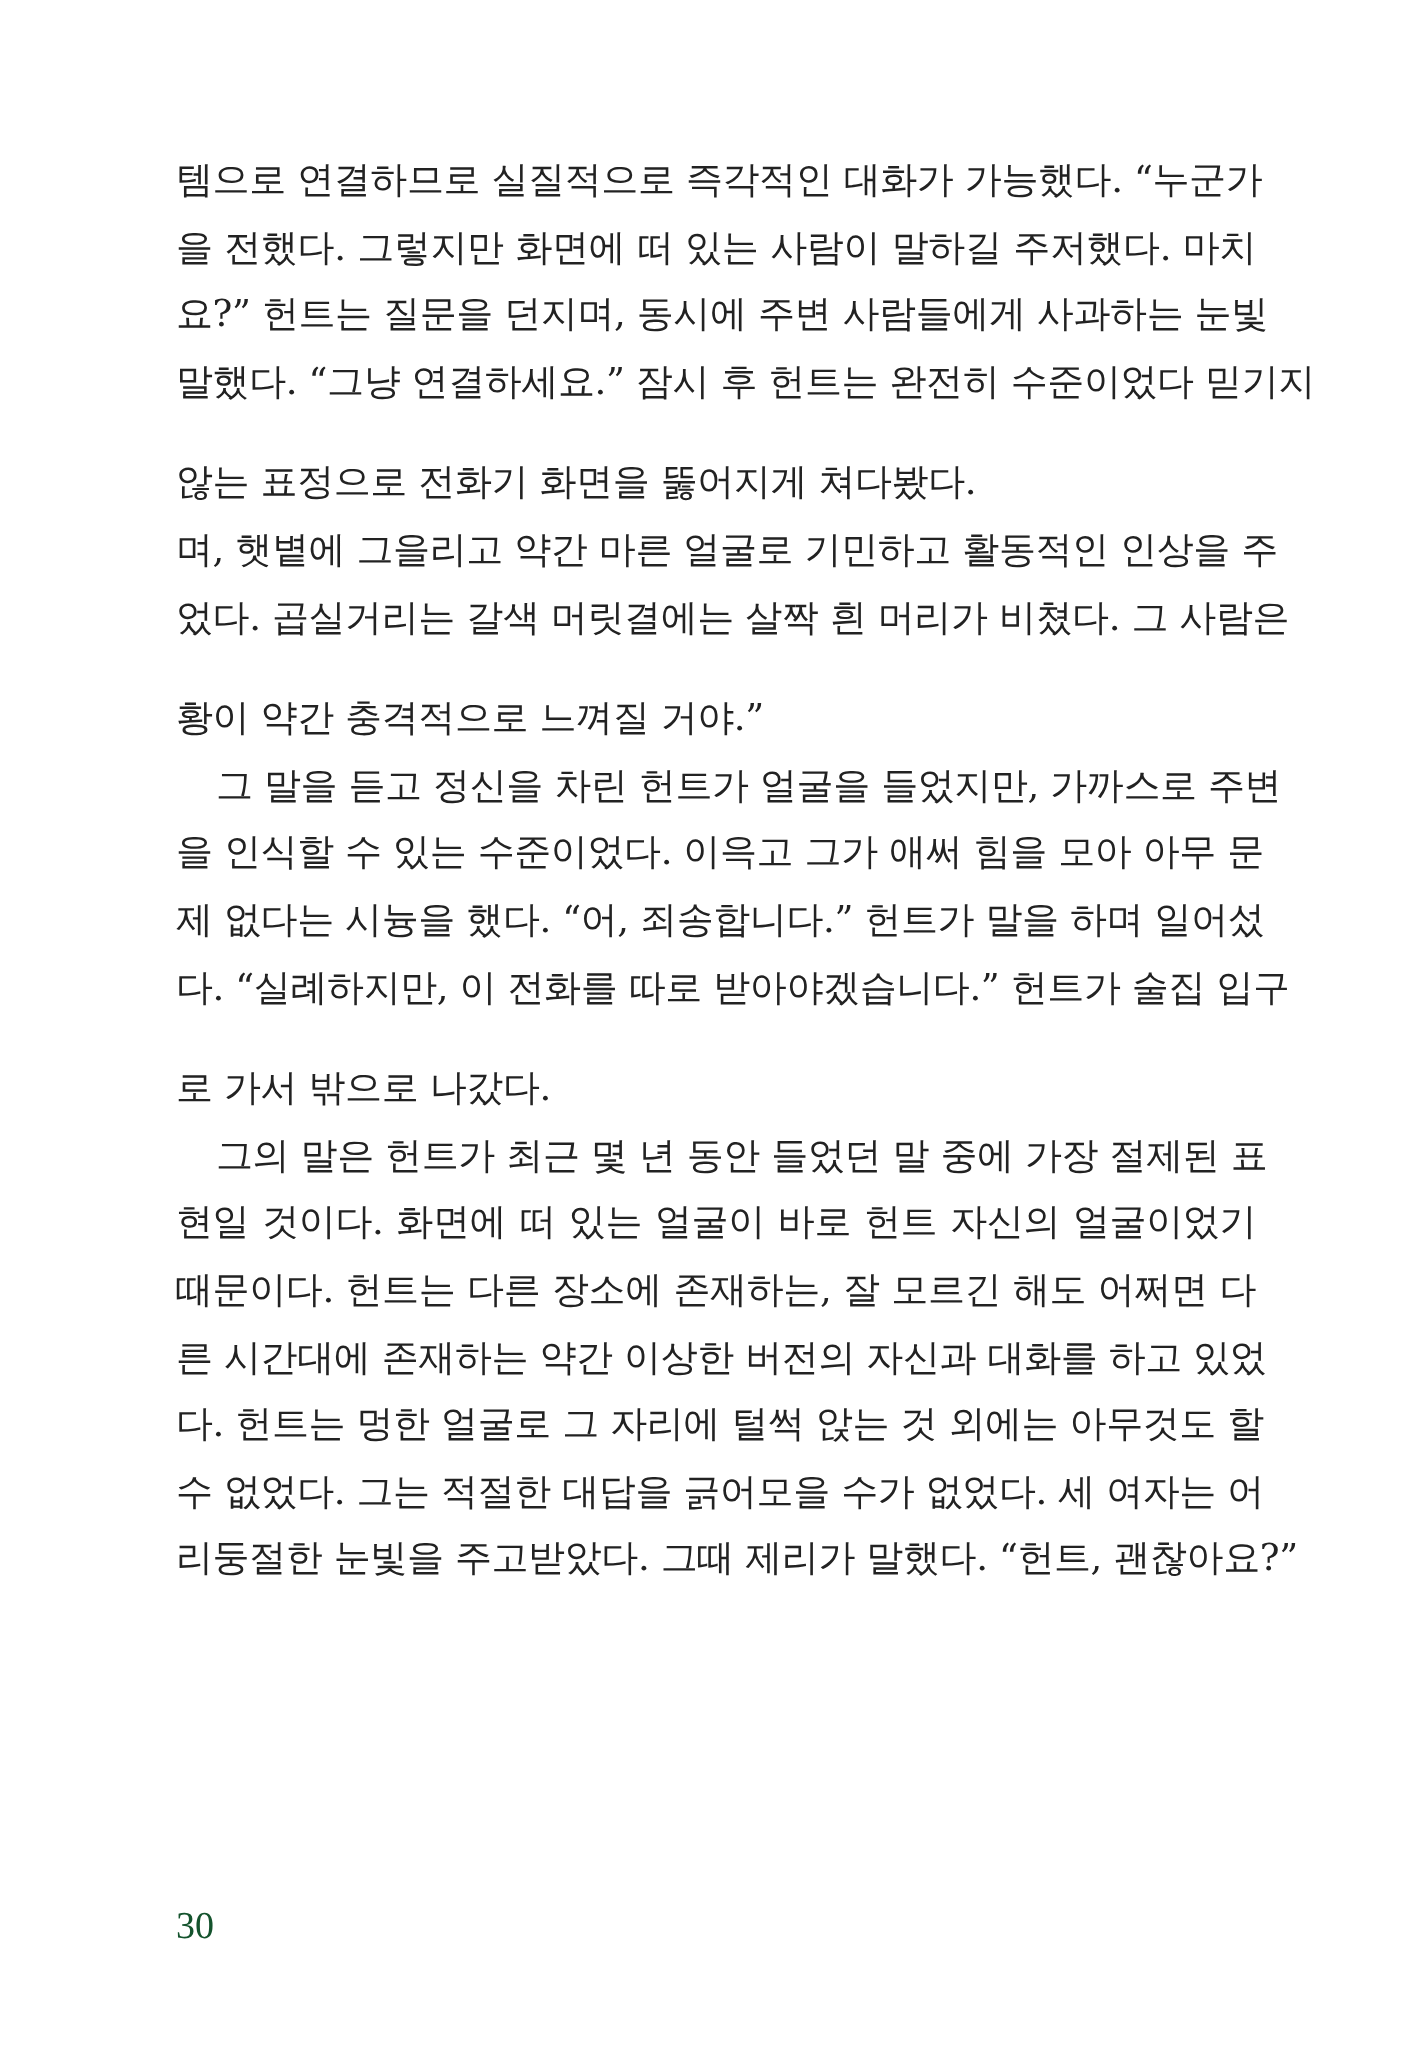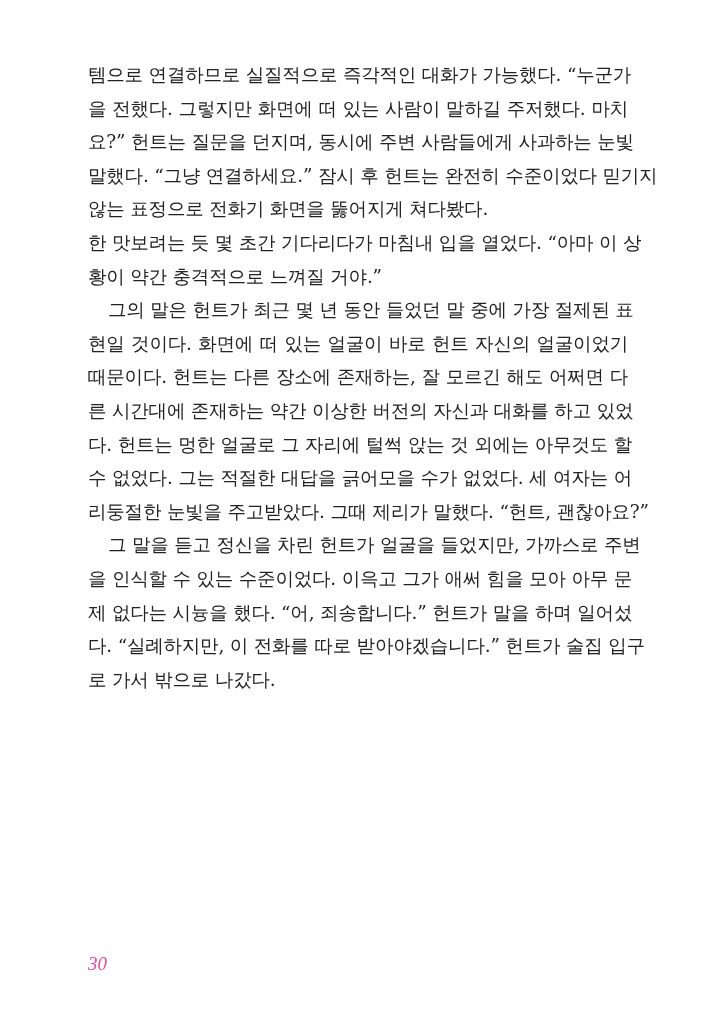--- a/index.html
+++ b/index.html
@@ -1,77 +1,77 @@
 <!DOCTYPE html>
 <html><head>
 <meta charset="utf-8">
 <style>
   html, body { margin: 0; padding: 0; background: #ffffff; }
   body { width: 712px; height: 1024px; position: relative; overflow: hidden; }
   .page {
     position: absolute;
     left: 88px;
-    top: 58px;
+    top: 74px;
     width: 540px;
     font-family: "DejaVu Serif", "Liberation Serif", serif;
     font-size: 18.5px;
     color: #222222;
     line-height: 33.6px;
     letter-spacing: -0.2px;
   }
   .line {
     display: block;
     white-space: nowrap;
     height: 33.6px;
     text-align: justify;
     text-align-last: justify;
   }
-  .line.last { text-align-last: left; }
+  .line.last { text-align-last: left; margin-top: 17px; }
   .line.indent { padding-left: 20px; }
   .page-number {
     position: absolute;
     left: 88px;
     top: 953px;
     font-family: "Liberation Serif", "DejaVu Serif", serif;
     font-size: 19px;
-    color: #ec4899;
-    font-style: italic;
+    color: #14532d;
   }
 </style>
 </head>
 <body>
 
 <div class="page">
 
   <div>
     <span class="line">템으로 연결하므로 실질적으로 즉각적인 대화가 가능했다. “누군가</span>
     <span class="line">을 전했다. 그렇지만 화면에 떠 있는 사람이 말하길 주저했다. 마치</span>
     <span class="line">요?” 헌트는 질문을 던지며, 동시에 주변 사람들에게 사과하는 눈빛</span>
     <span class="line">말했다. “그냥 연결하세요.” 잠시 후 헌트는 완전히 수준이었다 믿기지</span>
     <span class="line last">않는 표정으로 전화기 화면을 뚫어지게 쳐다봤다.</span>
   </div>
 
   <div>
-    <span class="line">한 맛보려는 듯 몇 초간 기다리다가 마침내 입을 열었다. “아마 이 상</span>
+    <span class="line">며, 햇볕에 그을리고 약간 마른 얼굴로 기민하고 활동적인 인상을 주</span>
+    <span class="line">었다. 곱실거리는 갈색 머릿결에는 살짝 흰 머리가 비쳤다. 그 사람은</span>
     <span class="line last">황이 약간 충격적으로 느껴질 거야.”</span>
+  </div>
+
+  <div>
+    <span class="line indent">그 말을 듣고 정신을 차린 헌트가 얼굴을 들었지만, 가까스로 주변</span>
+    <span class="line">을 인식할 수 있는 수준이었다. 이윽고 그가 애써 힘을 모아 아무 문</span>
+    <span class="line">제 없다는 시늉을 했다. “어, 죄송합니다.” 헌트가 말을 하며 일어섰</span>
+    <span class="line">다. “실례하지만, 이 전화를 따로 받아야겠습니다.” 헌트가 술집 입구</span>
+    <span class="line last">로 가서 밖으로 나갔다.</span>
   </div>
 
   <div>
     <span class="line indent">그의 말은 헌트가 최근 몇 년 동안 들었던 말 중에 가장 절제된 표</span>
     <span class="line">현일 것이다. 화면에 떠 있는 얼굴이 바로 헌트 자신의 얼굴이었기</span>
     <span class="line">때문이다. 헌트는 다른 장소에 존재하는, 잘 모르긴 해도 어쩌면 다</span>
     <span class="line">른 시간대에 존재하는 약간 이상한 버전의 자신과 대화를 하고 있었</span>
     <span class="line">다. 헌트는 멍한 얼굴로 그 자리에 털썩 앉는 것 외에는 아무것도 할</span>
     <span class="line">수 없었다. 그는 적절한 대답을 긁어모을 수가 없었다. 세 여자는 어</span>
     <span class="line">리둥절한 눈빛을 주고받았다. 그때 제리가 말했다. “헌트, 괜찮아요?”</span>
   </div>
 
-  <div>
-    <span class="line indent">그 말을 듣고 정신을 차린 헌트가 얼굴을 들었지만, 가까스로 주변</span>
-    <span class="line">을 인식할 수 있는 수준이었다. 이윽고 그가 애써 힘을 모아 아무 문</span>
-    <span class="line">제 없다는 시늉을 했다. “어, 죄송합니다.” 헌트가 말을 하며 일어섰</span>
-    <span class="line">다. “실례하지만, 이 전화를 따로 받아야겠습니다.” 헌트가 술집 입구</span>
-    <span class="line last">로 가서 밖으로 나갔다.</span>
-  </div>
-
 </div>
 
 <div class="page-number">30</div>
 
 </body></html>

